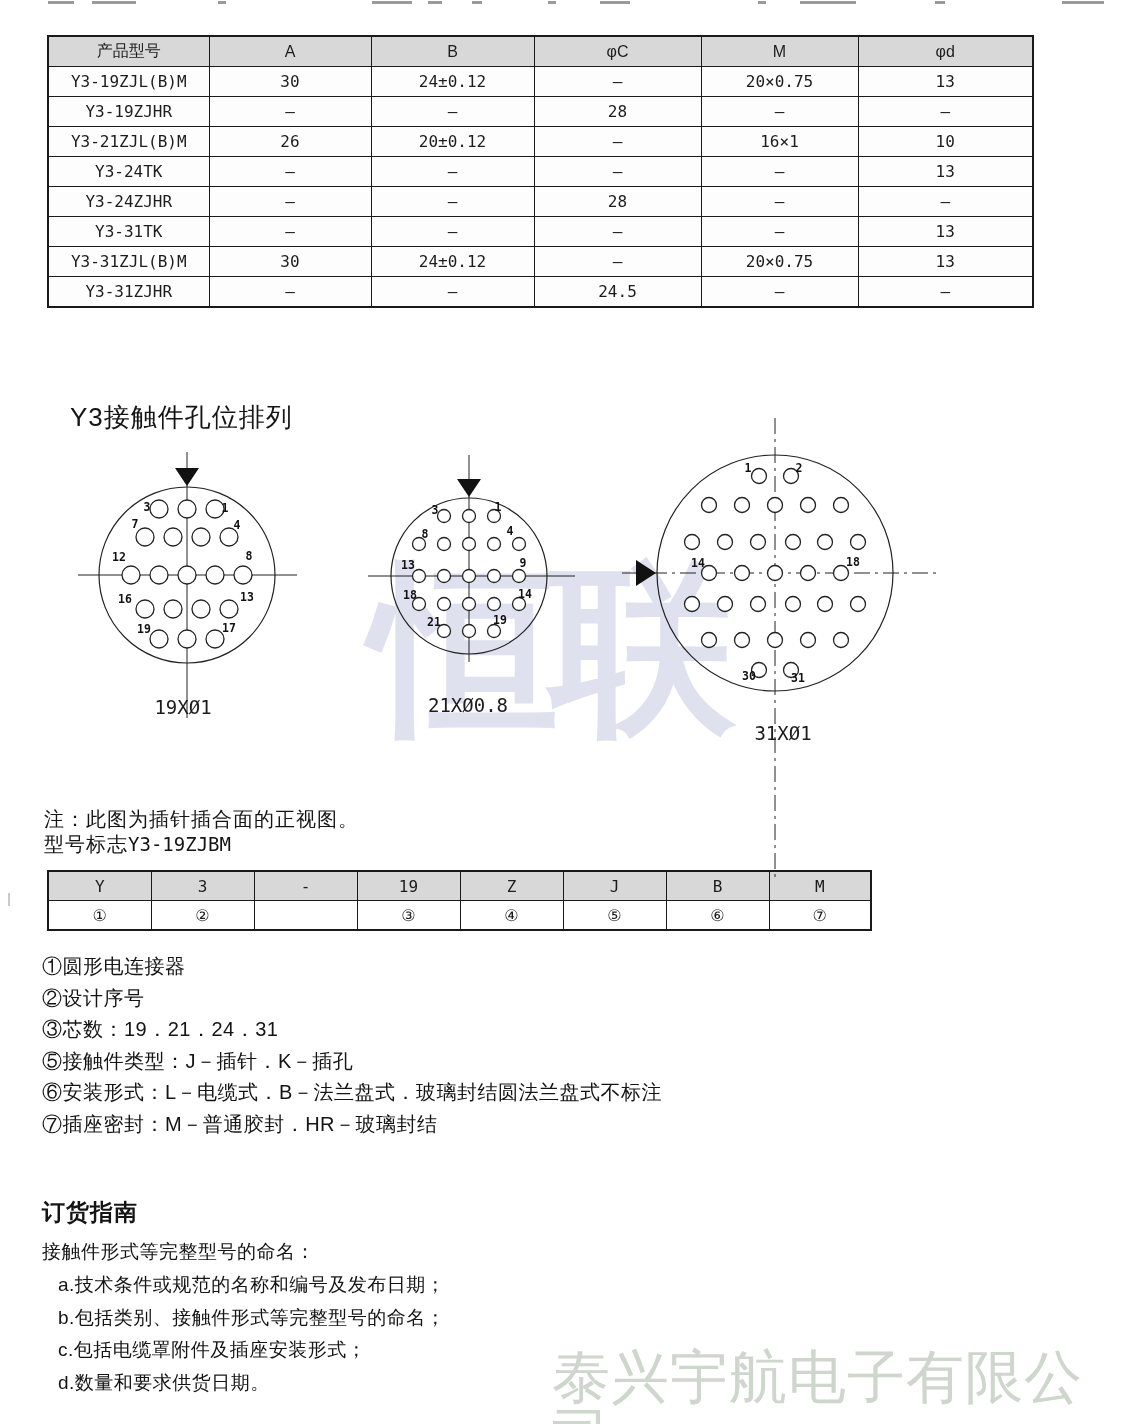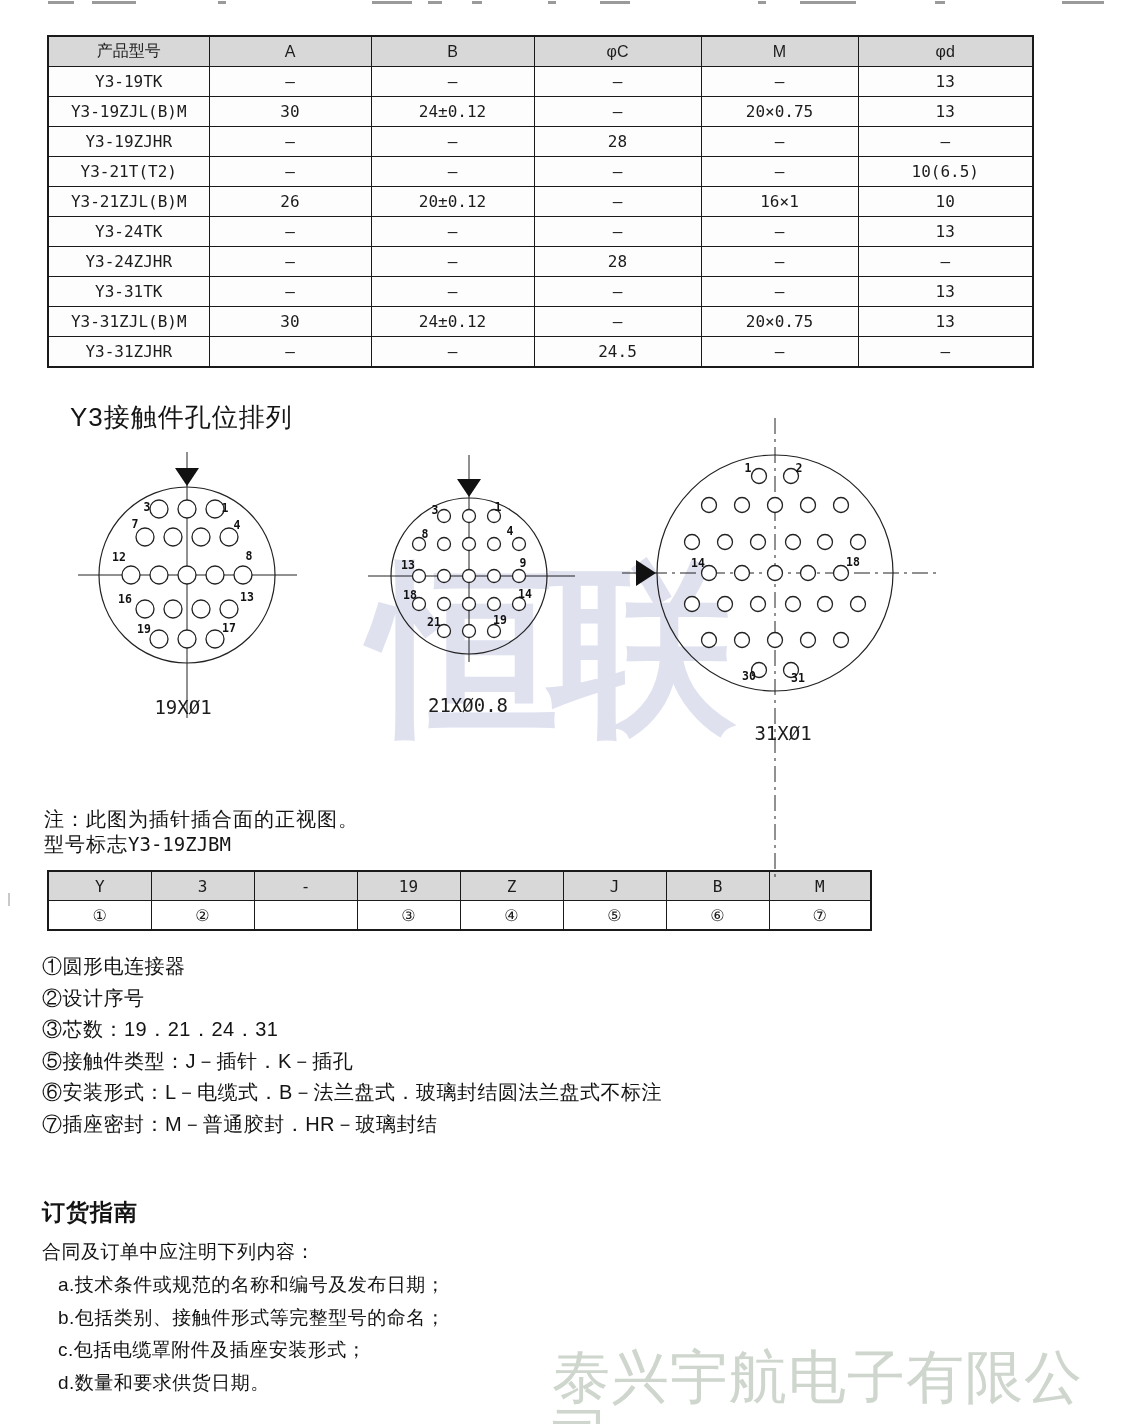--- a/index.html
+++ b/index.html
@@ -78,50 +78,34 @@
             <th>产品型号</th>
             <th>A</th>
             <th>B</th>
             <th>φC</th>
             <th>M</th>
             <th>φd</th>
           </tr>
         </thead>
       <tbody>
           <tr>
-            <td>Y3-19TK</td>
-            <td>–</td>
-            <td>–</td>
-            <td>–</td>
-            <td>–</td>
-            <td>13</td>
-          </tr>
-          <tr>
             <td>Y3-19ZJL(B)M</td>
             <td>30</td>
             <td>24±0.12</td>
             <td>–</td>
             <td>20×0.75</td>
             <td>13</td>
           </tr>
           <tr>
             <td>Y3-19ZJHR</td>
             <td>–</td>
             <td>–</td>
             <td>28</td>
             <td>–</td>
             <td>–</td>
-          </tr>
-          <tr>
-            <td>Y3-21T(T2)</td>
-            <td>–</td>
-            <td>–</td>
-            <td>–</td>
-            <td>–</td>
-            <td>10(6.5)</td>
           </tr>
           <tr>
             <td>Y3-21ZJL(B)M</td>
             <td>26</td>
             <td>20±0.12</td>
             <td>–</td>
             <td>16×1</td>
             <td>10</td>
           </tr>
           <tr>
@@ -328,21 +312,21 @@
     <div class="legend">
         <div>①圆形电连接器</div>
         <div>②设计序号</div>
         <div>③芯数：19．21．24．31</div>
         <div>⑤接触件类型：J－插针．K－插孔</div>
         <div>⑥安装形式：L－电缆式．B－法兰盘式．玻璃封结圆法兰盘式不标注</div>
         <div>⑦插座密封：M－普通胶封．HR－玻璃封结</div>
       </div>
 
     <div class="ordering-title">订货指南</div>
-    <div class="ordering-intro">合同及订单中应注明下列内容：</div>
+    <div class="ordering-intro">接触件形式等完整型号的命名：</div>
     <div class="ordering-list">
         <div>a.技术条件或规范的名称和编号及发布日期；</div>
         <div>b.包括类别、接触件形式等完整型号的命名；</div>
         <div>c.包括电缆罩附件及插座安装形式；</div>
         <div>d.数量和要求供货日期。</div>
       </div>
   </div>
 </div>
 
 </body></html>

